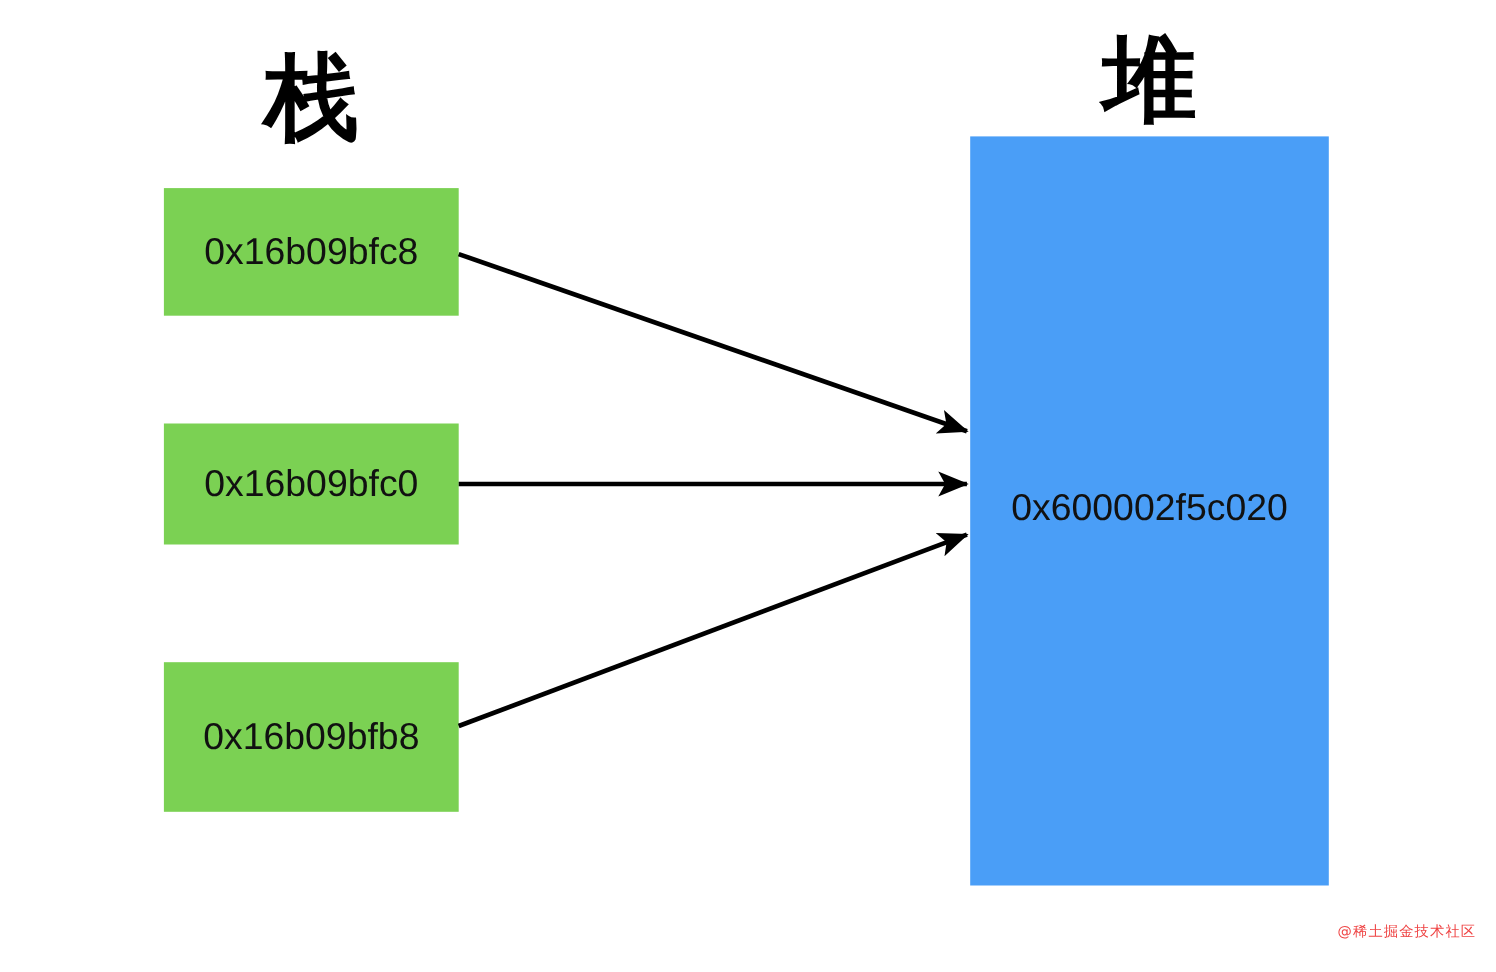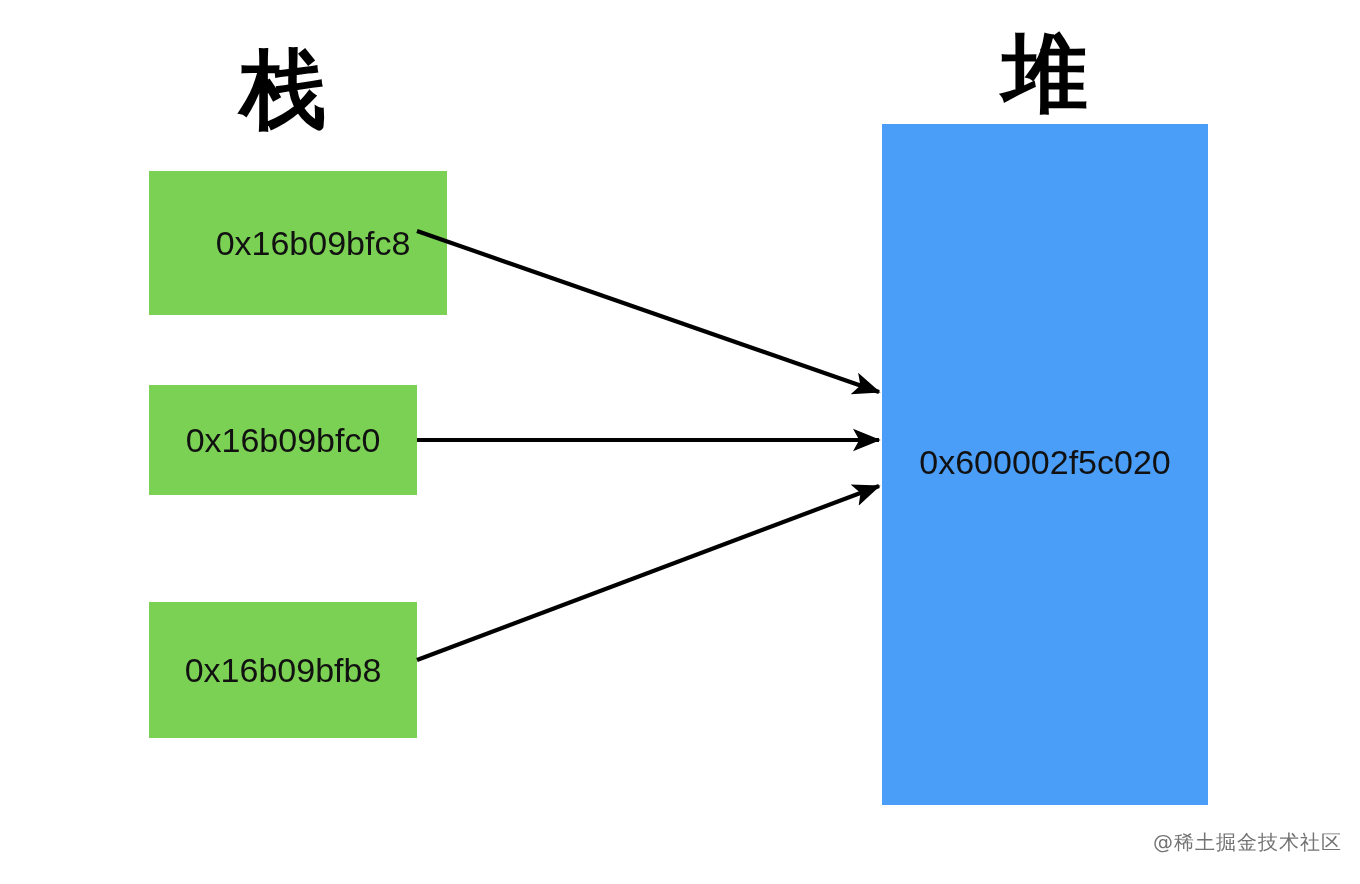--- a/index.html
+++ b/index.html
@@ -53,21 +53,21 @@
     justify-content: center;
   }
   .stack-slot .addr-text {
     font-family: "Liberation Sans", "DejaVu Sans", sans-serif;
     font-size: 34px;
     font-weight: 500;
     color: #111111;
     letter-spacing: 0px;
     white-space: nowrap;
   }
-  #stack-slot-0 { top: 171px; height: 144px; padding-left: 30px; }
+  #stack-slot-0 { top: 171px; height: 116px; }
   #stack-slot-1 { top: 385px; height: 110px; align-items: center; }
   #stack-slot-2 { top: 602px; height: 136px; }
 
   
   #heap-block {
     position: absolute;
     left: 882px;
     top: 124px;
     width: 326px;
     height: 681px;
@@ -95,22 +95,22 @@
     height: 884px;
     pointer-events: none;
   }
 
   
   #watermark {
     position: absolute;
     right: 18px;
     bottom: 28px;
     font-family: "DejaVu Sans", "Liberation Sans", sans-serif;
-    font-size: 20px;
-    color: #737373;
+    font-size: 13px;
+    color: #ef4444;
     letter-spacing: 1px;
     white-space: nowrap;
   }
 </style>
 </head>
 <body>
 
 <div id="canvas">
 
   <div class="region-title" id="stack-title">栈</div>

